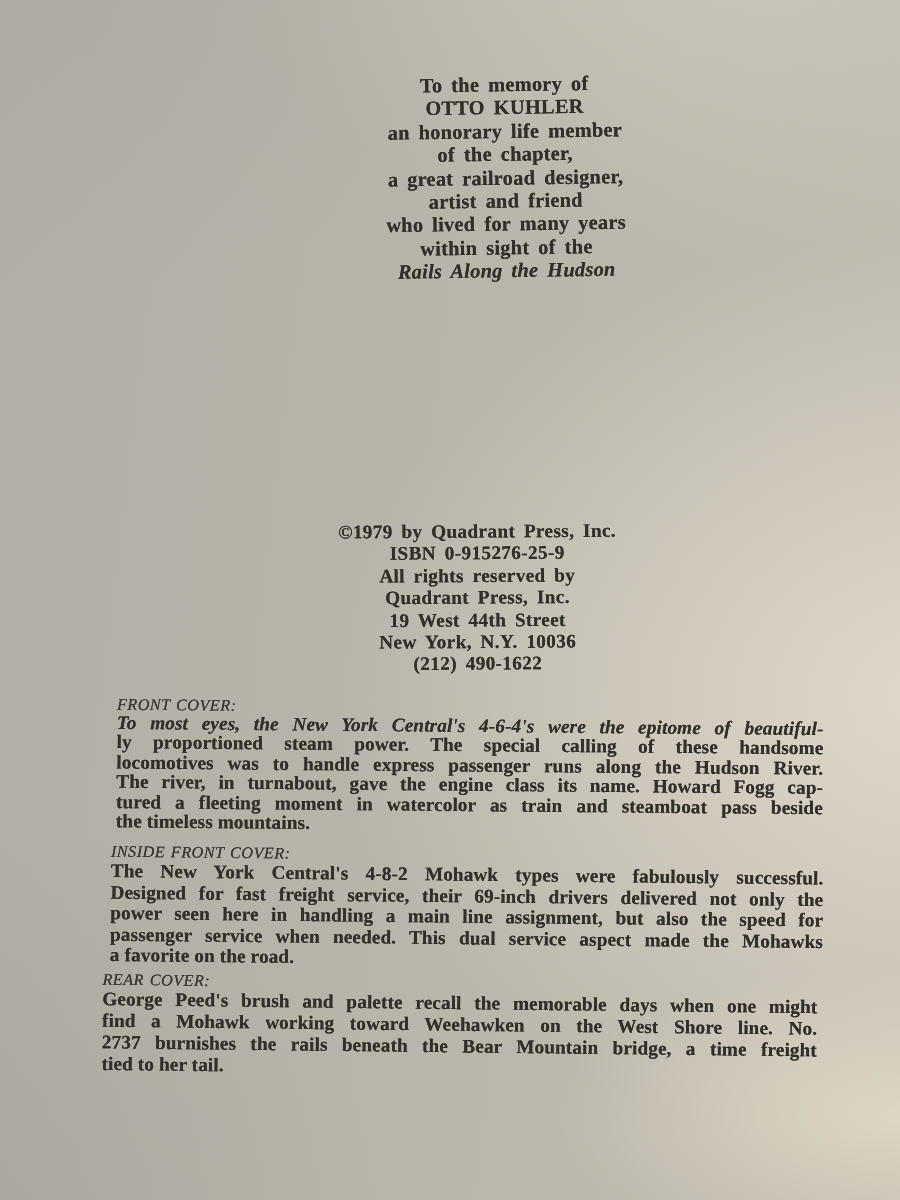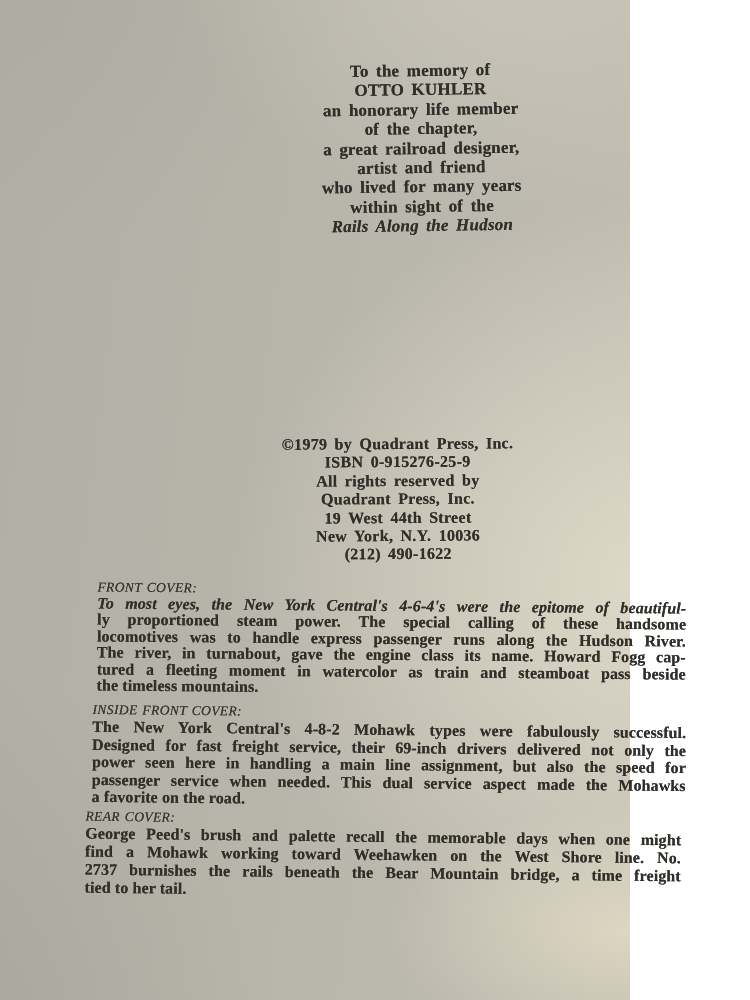--- a/index.html
+++ b/index.html
@@ -2,21 +2,21 @@
 <html><head>
 <meta charset="utf-8">
 <style>
   html, body { margin: 0; padding: 0; }
   body {
     width: 750px; height: 1000px; overflow: hidden;
     font-family: "Liberation Serif", serif;
   }
   .page {
     position: relative;
-    width: 630px; height: 1000px;
+    width: 750px; height: 1000px;
     background-color: #b7b4aa;
     background-image:
       radial-gradient(120% 70% at 103% 58%, rgba(224,218,201,0.95) 0%, rgba(224,218,201,0) 55%),
       radial-gradient(90% 45% at 82% -5%, rgba(206,202,189,0.75) 0%, rgba(206,202,189,0) 60%),
       radial-gradient(55% 18% at 100% 93%, rgba(226,218,196,0.85) 0%, rgba(226,218,196,0) 70%),
       radial-gradient(100% 80% at -10% 110%, rgba(120,118,110,0.20) 0%, rgba(120,118,110,0) 55%),
       radial-gradient(80% 40% at 10% 0%, rgba(150,148,140,0.12) 0%, rgba(150,148,140,0) 60%),
       linear-gradient(97deg, #b1aea5 0%, #b8b5ab 50%, #c1bdb1 100%);
     color: #33302b;
   }

